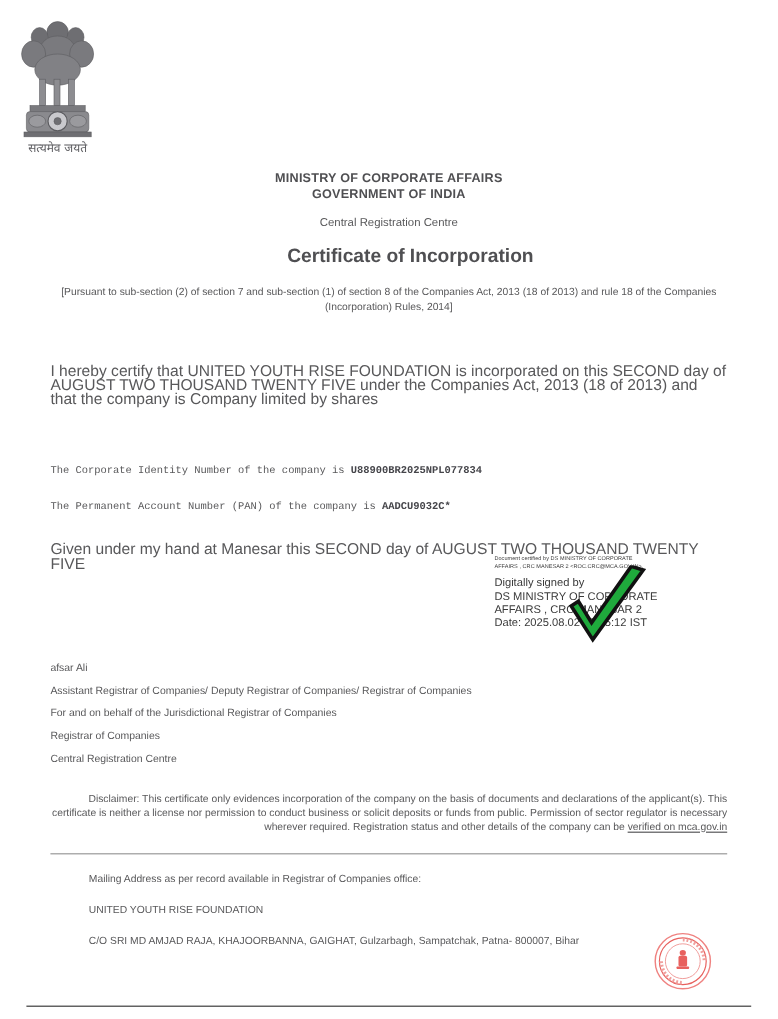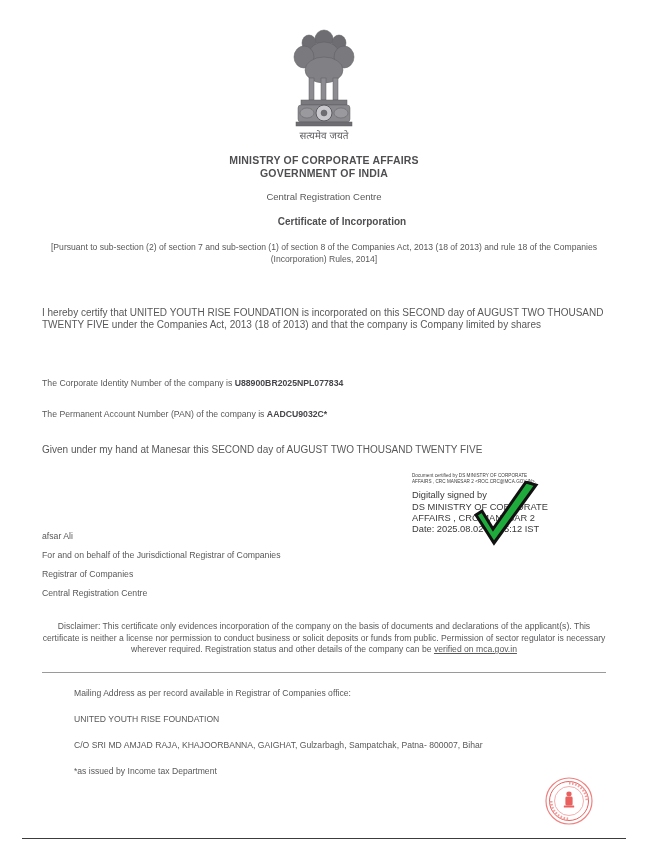--- a/index.html
+++ b/index.html
@@ -18,22 +18,21 @@
   .page {
     position: relative;
     width: 648px;
     height: 849px;
     box-sizing: border-box;
   }
 
   
   .emblem-wrap {
     width: 100%;
-    text-align: center;
-    padding-top: 26px;
+    padding-top: 14px;
   }
   .emblem-wrap svg { display: inline-block; }
 
   
   .gov-head {
     text-align: center;
     font-weight: bold;
     font-size: 10.5px;
     line-height: 13px;
     letter-spacing: 0.2px;
@@ -41,58 +40,59 @@
     margin-top: 6px;
   }
   .crc-line {
     text-align: center;
     font-size: 9.5px;
     margin-top: 11px;
     color: #58585a;
   }
   .cert-title {
     text-align: center;
-    font-size: 10px;
+    font-size: 16px;
     font-weight: bold;
     margin-top: 14px;
     color: #4f4f52;
     padding-left: 36px;
   }
   .pursuant {
     text-align: center;
     font-size: 8.6px;
     line-height: 12px;
     margin: 14px 46px 0 46px;
   }
 
   
   .body-block {
     margin: 0 42px;
-    font-size: 10px;
+    font-size: 13px;
     line-height: 12.2px;
     text-align: left;
   }
   .certify {
     margin-top: 42px;
   }
   .idline {
     margin-top: 0;
     padding-top: 0;
     font-size: 8.7px;
+    font-family: Liberation Mono, monospace;
   }
   .idblock { margin-top: 46px; }
   .idblock .idline + .idline { margin-top: 18px; }
   .bold { font-weight: bold; color: #45454a; }
   .given { margin-top: 24px; }
 
   
   .sig-area {
     position: absolute;
     left: 412px;
-    top: 473px;
+    top: 463px;
     width: 200px;
     height: 82px;
   }
   .sig-cert {
     font-size: 4.6px;
     line-height: 5.6px;
     color: #3c3c3c;
     letter-spacing: 0.05px;
   }
   .sig-main {
@@ -118,21 +118,21 @@
     line-height: 12px;
   }
   .signatory .name { margin-top: 0; }
   .signatory .ln { margin-top: 7px; }
 
   
   .disclaimer {
     margin: 16px 42px;
     font-size: 8.6px;
     line-height: 11.6px;
-    text-align: center;
+    text-align: right;
   }
   .disclaimer .verified { text-decoration: underline; }
   .rule {
     margin: 4px 42px 0 42px;
     border-top: 1px solid #9a9a9a;
     height: 0;
     font-size: 0;
     line-height: 0;
   }
 
@@ -226,35 +226,35 @@
       <div>AFFAIRS , CRC MANESAR 2</div>
       <div>Date: 2025.08.02 12:45:12 IST</div>
     </div>
     <svg class="checkmark" viewBox="0 0 72 74">
       <path d="M6 34 L24 62 L66 4 L56 1 L23 48 L12 30 Z" fill="#1faa3c" stroke="#111111" stroke-width="3" stroke-linejoin="miter"></path>
     </svg>
   </div>
 
   <div class="signatory" style="margin-top:74px;">
     <div class="name">afsar  Ali</div>
+    <div class="ln">Assistant Registrar of Companies/ Deputy Registrar of Companies/ Registrar of Companies</div>
     <div class="ln">For and on behalf of the Jurisdictional Registrar of Companies</div>
     <div class="ln">Registrar of Companies</div>
     <div class="ln">Central Registration Centre</div>
   </div>
 
   <div class="disclaimer" style="margin-top:22px;">
     <span>Disclaimer: This certificate only evidences incorporation of the company on the basis of documents and declarations of the applicant(s). This certificate is neither a license nor permission to conduct business or solicit deposits or funds from public. Permission of sector regulator is necessary wherever required. Registration status and other details of the company can be </span><span class="verified">verified on mca.gov.in</span>
   </div>
   <div class="rule"></div>
 
   <div class="mailing">
     <div class="m">Mailing Address as per record available in Registrar of Companies office:</div>
     <div class="m">UNITED YOUTH RISE FOUNDATION</div>
     <div class="m">C/O SRI MD AMJAD RAJA, KHAJOORBANNA, GAIGHAT, Gulzarbagh, Sampatchak, Patna- 800007, Bihar</div>
-    <div class="m">*as issued by Income tax Department</div>
   </div>
 
   <svg class="seal" viewBox="0 0 52 52">
     <circle cx="26" cy="26" r="23" fill="none" stroke="#ef8280" stroke-width="1.2"></circle>
     <circle cx="26" cy="26" r="19.5" fill="none" stroke="#e8615e" stroke-width="1"></circle>
     <circle cx="26" cy="26" r="14.5" fill="none" stroke="#ef9a98" stroke-width="0.8"></circle>
     <g fill="#e8615e">
       <ellipse cx="26" cy="19" rx="2.6" ry="2.4"></ellipse>
       <rect x="22.4" y="21.5" width="7.2" height="9" rx="1.4"></rect>
       <rect x="20.8" y="30.5" width="10.4" height="2" rx="0.6"></rect>

